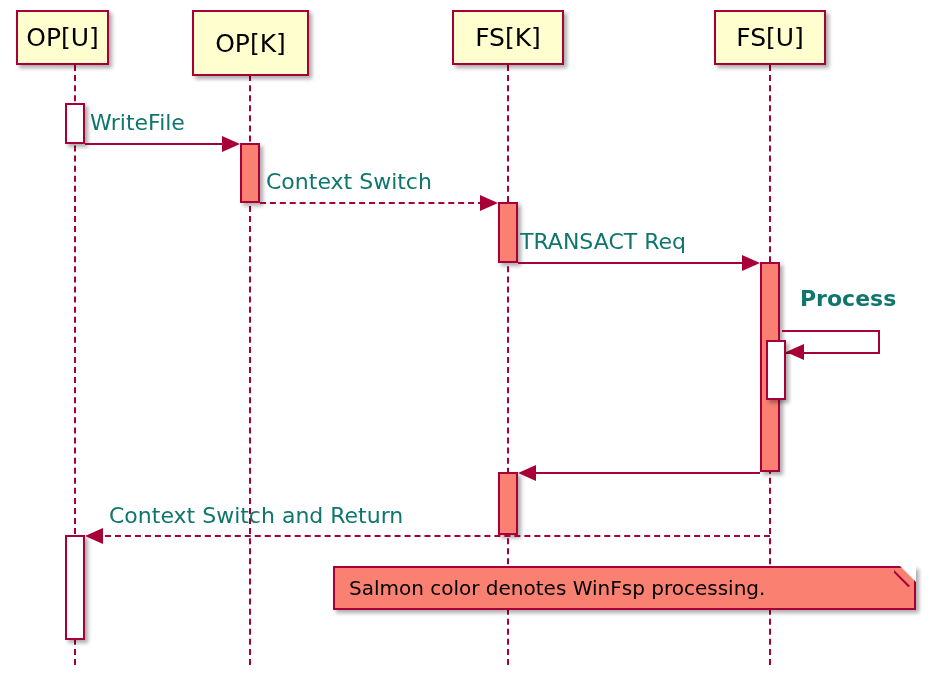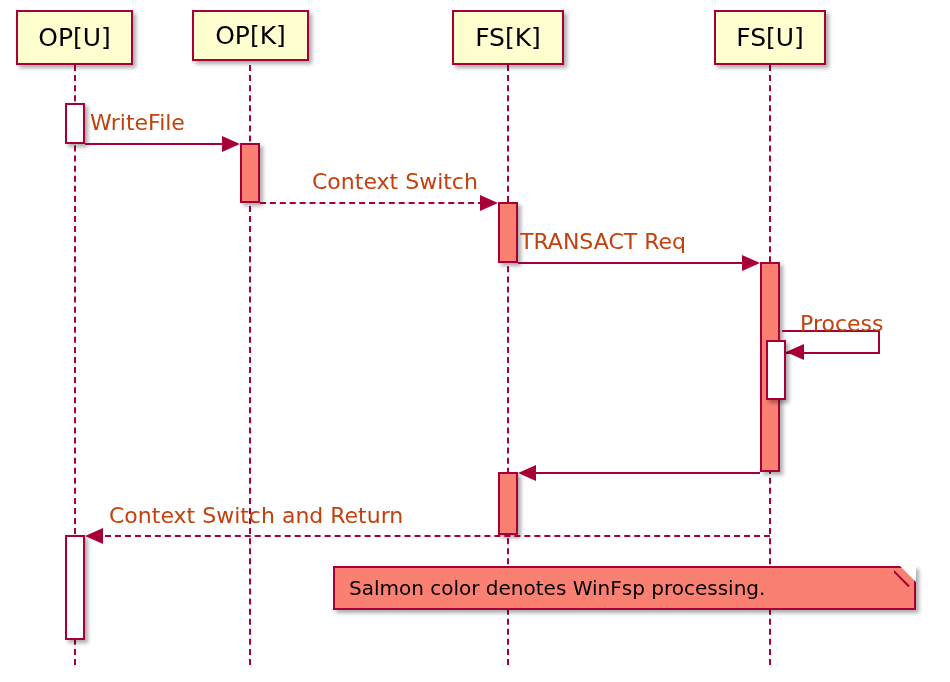--- a/index.html
+++ b/index.html
@@ -71,21 +71,21 @@
     border-bottom: 8px solid transparent;
     border-left: 18px solid #A80036;
   }
   .arrow-left {
     border-top: 8px solid transparent;
     border-bottom: 8px solid transparent;
     border-right: 18px solid #A80036;
   }
   .msg-label {
     position: absolute;
-    color: #c2410c;
+    color: #0f766e;
     font-size: 22px;
     line-height: 1;
     white-space: nowrap;
   }
 
   
   .self-loop {
     position: absolute;
     box-sizing: border-box;
     border: 2px solid #A80036;
@@ -142,24 +142,24 @@
 </head>
 <body>
 
 <div id="canvas">
 
   <div class="lifeline" style="left:74px; top:65px; height:600px;"></div>
   <div class="lifeline" style="left:249px; top:65px; height:600px;"></div>
   <div class="lifeline" style="left:507px; top:65px; height:600px;"></div>
   <div class="lifeline" style="left:769px; top:65px; height:600px;"></div>
 
-  <div class="participant" style="left:16px; top:10px; width:117px; height:55px;">
+  <div class="participant" style="left:16px; top:10px; width:93px; height:55px;">
     <span>OP[U]</span>
   </div>
-  <div class="participant" style="left:192px; top:10px; width:117px; height:51px;">
+  <div class="participant" style="left:192px; top:10px; width:117px; height:66px;">
     <span>OP[K]</span>
   </div>
   <div class="participant" style="left:714px; top:10px; width:112px; height:55px;">
     <span>FS[U]</span>
   </div>
   <div class="participant" style="left:452px; top:10px; width:112px; height:55px;">
     <span>FS[K]</span>
   </div>
 
   <div class="activation act-white" style="left:65px; top:103px; width:20px; height:41px;"></div>
@@ -175,29 +175,29 @@
   <div class="activation act-salmon" style="left:498px; top:472px; width:20px; height:63px;"></div>
 
   <div class="activation act-white" style="left:65px; top:535px; width:20px; height:105px;"></div>
 
   <div class="msg-line" style="left:85px; top:143px; width:141px;"></div>
   <div class="arrow-right" style="left:222px; top:136px;"></div>
   <div class="msg-label" style="left:90px; top:112px;">WriteFile</div>
 
   <div class="msg-line dashed" style="left:260px; top:202px; width:224px;"></div>
   <div class="arrow-right" style="left:480px; top:195px;"></div>
-  <div class="msg-label" style="left:266px; top:171px;padding-left:46px;">Context Switch</div>
+  <div class="msg-label" style="left:266px; top:171px;">Context Switch</div>
 
   <div class="msg-line" style="left:518px; top:262px; width:228px;"></div>
   <div class="arrow-right" style="left:742px; top:255px;"></div>
   <div class="msg-label" style="left:520px; top:231px;">TRANSACT Req</div>
 
   <div class="self-loop" style="left:782px; top:330px; width:98px; height:24px;"></div>
   <div class="arrow-left" style="left:786px; top:344px;"></div>
-  <div class="msg-label" style="left:800px; top:313px;">Process</div>
+  <div class="msg-label" style="left:800px; top:288px;font-weight:bold;">Process</div>
 
   <div class="msg-line" style="left:528px; top:472px; width:232px;"></div>
   <div class="arrow-left" style="left:518px; top:465px;"></div>
 
   <div class="msg-line dashed" style="left:95px; top:535px; width:675px;"></div>
   <div class="arrow-left" style="left:85px; top:528px;"></div>
   <div class="msg-label" style="left:109px; top:505px;">Context Switch and Return</div>
 
   <div class="note" style="left:333px; top:566px; width:583px; height:44px;">
     <span class="note-text">Salmon color denotes WinFsp processing.</span>

